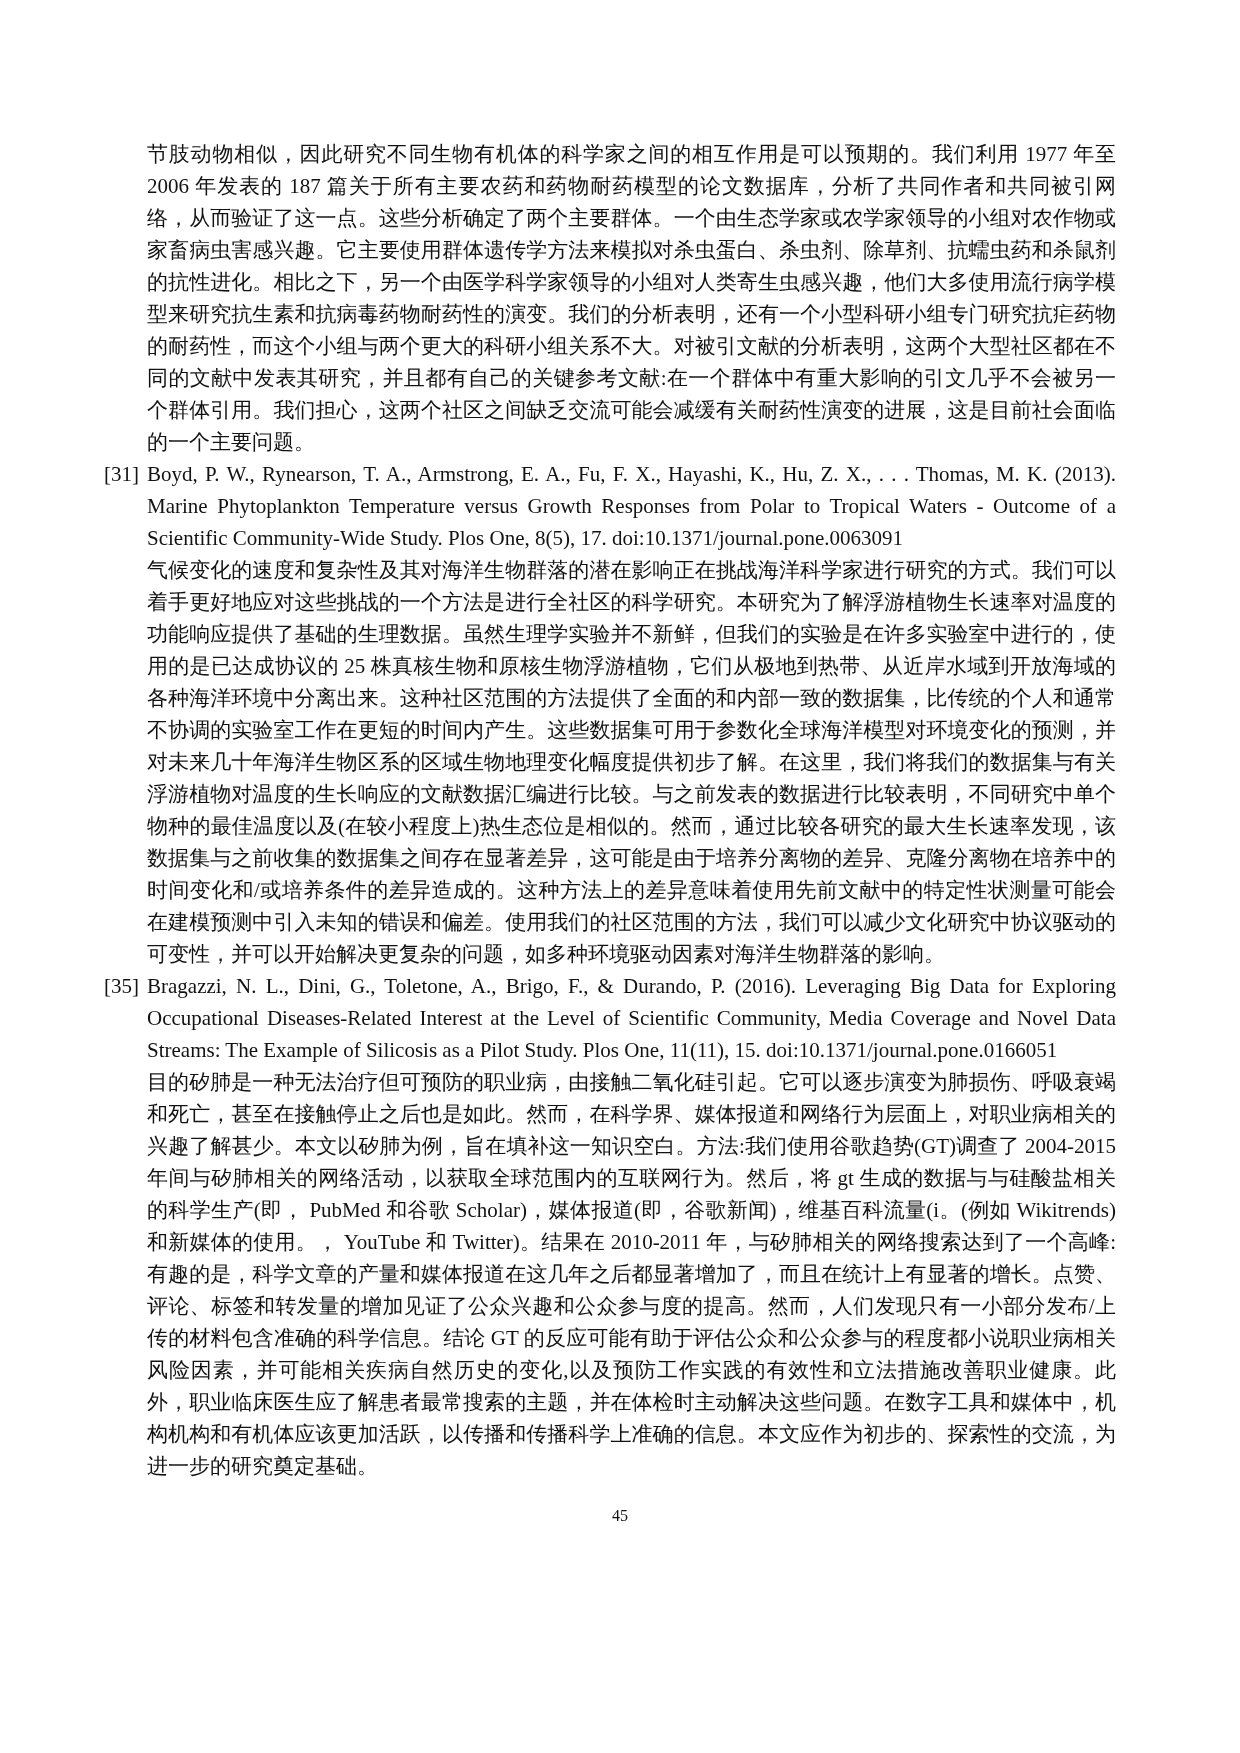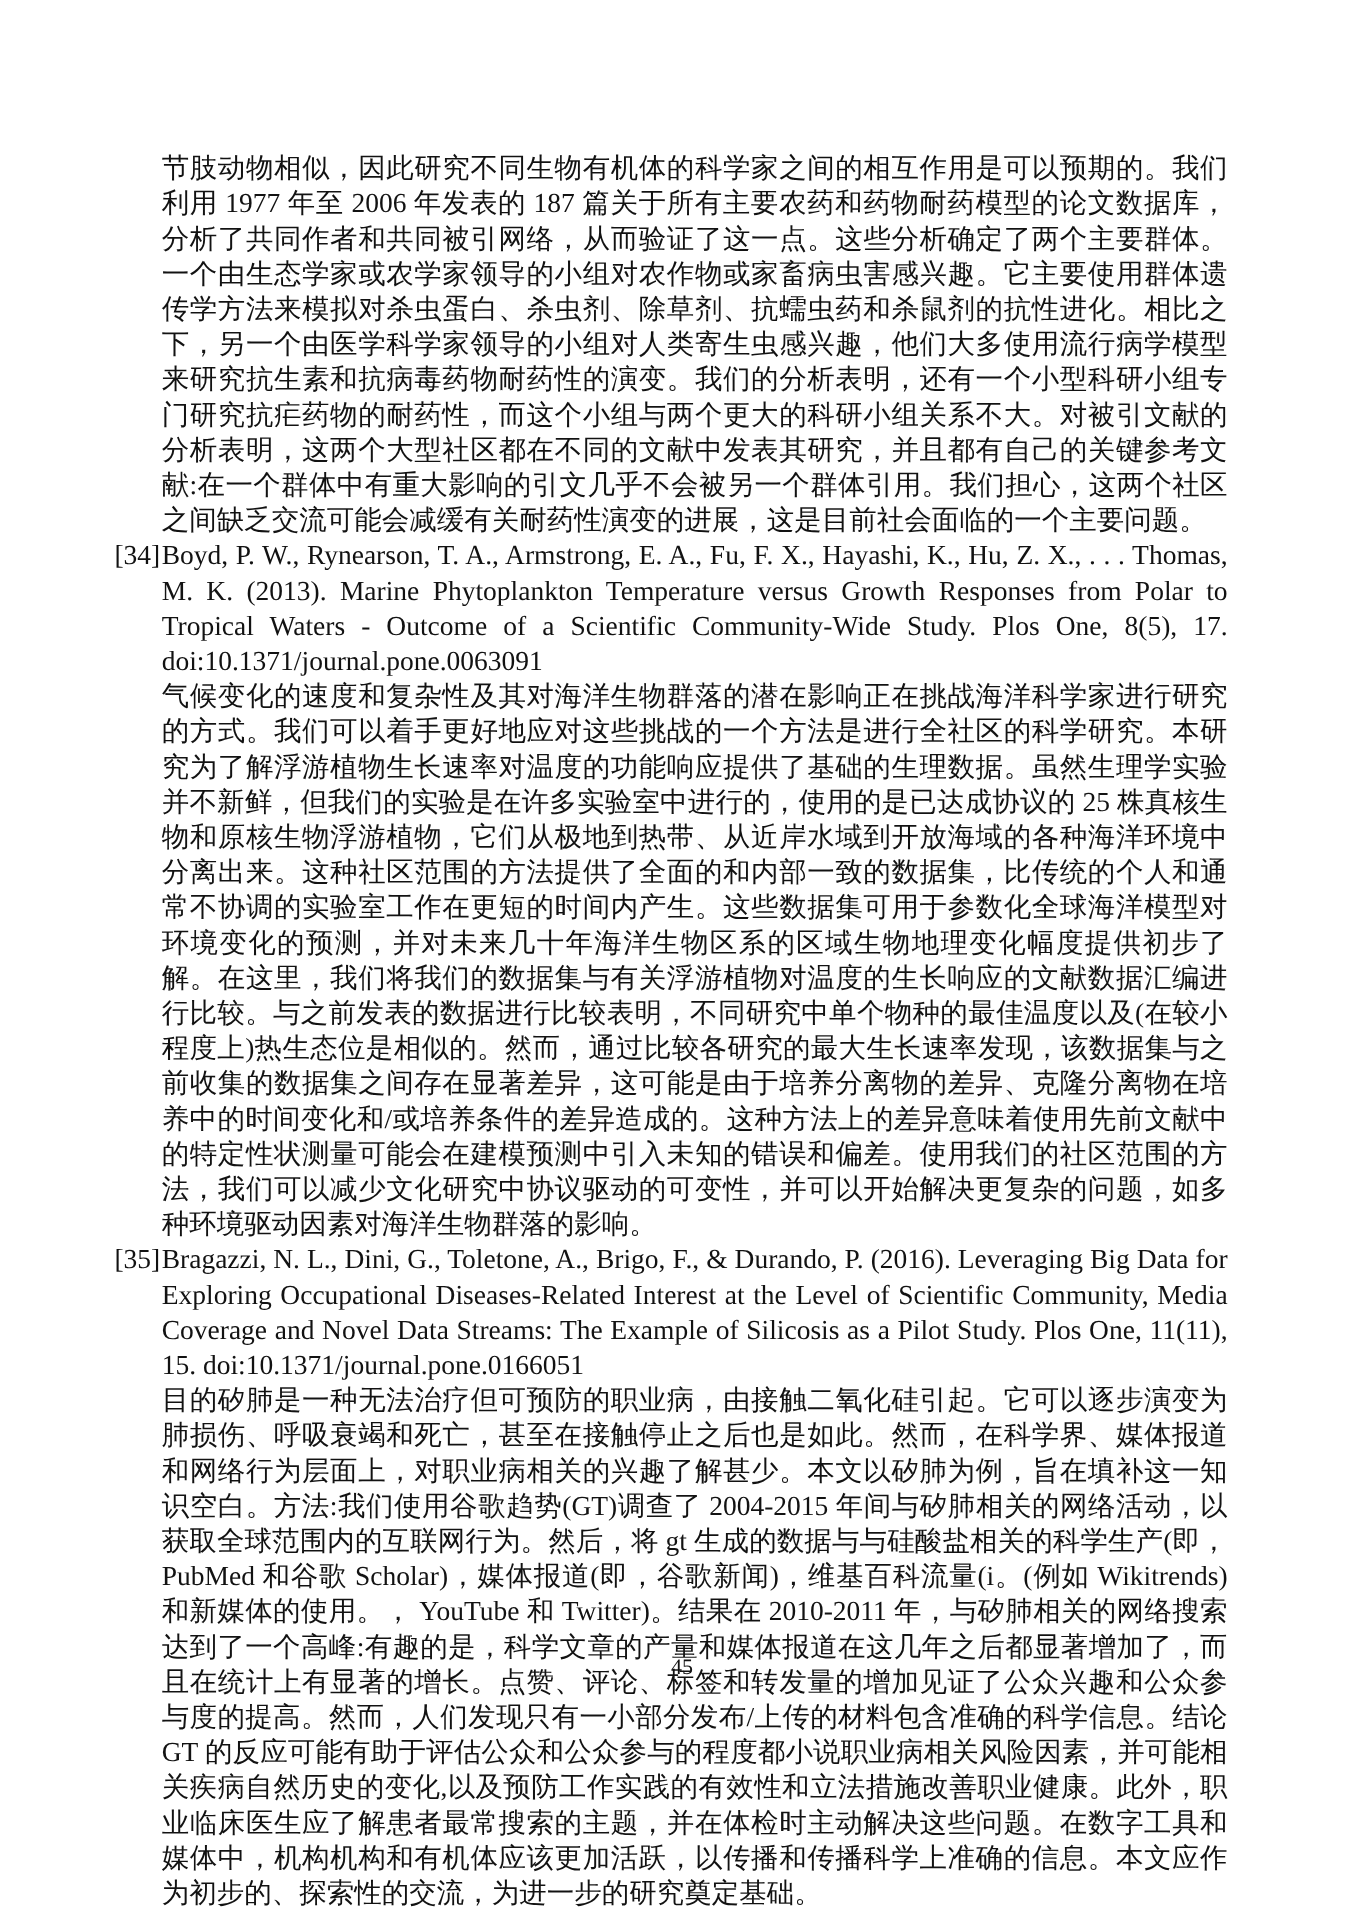--- a/index.html
+++ b/index.html
@@ -18,21 +18,21 @@
     position: relative;
     width: 1240px;
     height: 1753px;
     background: #ffffff;
   }
   .content {
     position: absolute;
     left: 104px;
     top: 138px;
     width: 1012px;
-    font-size: 25px;
+    font-size: 21px;
     line-height: 32px;
   }
   .para {
     margin: 0;
     text-align: justify;
     text-justify: inter-ideograph;
   }
   .indented {
     margin-left: 43px;
   }
@@ -49,35 +49,35 @@
     min-width: 0;
   }
   .journal-italic {
   }
   .page-number {
     position: absolute;
     left: 0;
     top: 1502px;
     width: 1240px;
     text-align: center;
-    font-size: 20px;
+    font-size: 16px;
     line-height: 28px;
   }
 </style>
 </head>
 <body>
 
 <div class="page">
 
   <div class="content">
 
     <p class="para indented">节肢动物相似，因此研究不同生物有机体的科学家之间的相互作用是可以预期的。我们利用 1977 年至 2006 年发表的 187 篇关于所有主要农药和药物耐药模型的论文数据库，分析了共同作者和共同被引网络，从而验证了这一点。这些分析确定了两个主要群体。一个由生态学家或农学家领导的小组对农作物或家畜病虫害感兴趣。它主要使用群体遗传学方法来模拟对杀虫蛋白、杀虫剂、除草剂、抗蠕虫药和杀鼠剂的抗性进化。相比之下，另一个由医学科学家领导的小组对人类寄生虫感兴趣，他们大多使用流行病学模型来研究抗生素和抗病毒药物耐药性的演变。我们的分析表明，还有一个小型科研小组专门研究抗疟药物的耐药性，而这个小组与两个更大的科研小组关系不大。对被引文献的分析表明，这两个大型社区都在不同的文献中发表其研究，并且都有自己的关键参考文献:在一个群体中有重大影响的引文几乎不会被另一个群体引用。我们担心，这两个社区之间缺乏交流可能会减缓有关耐药性演变的进展，这是目前社会面临的一个主要问题。</p>
 
     <div class="ref">
-      <div class="ref-num">[34]</div>
+      <div class="ref-num">[31]</div>
       <div class="ref-body">
         <p class="para"><span>Boyd, P. W., Rynearson, T. A., Armstrong, E. A., Fu, F. X., Hayashi, K., Hu, Z. X., . . . Thomas, M. K. (2013). Marine Phytoplankton Temperature versus Growth Responses from Polar to Tropical Waters - Outcome of a Scientific Community-Wide Study. </span><span class="journal-italic">Plos One, 8</span><span>(5), 17. doi:10.1371/journal.pone.0063091</span></p>
         <p class="para">气候变化的速度和复杂性及其对海洋生物群落的潜在影响正在挑战海洋科学家进行研究的方式。我们可以着手更好地应对这些挑战的一个方法是进行全社区的科学研究。本研究为了解浮游植物生长速率对温度的功能响应提供了基础的生理数据。虽然生理学实验并不新鲜，但我们的实验是在许多实验室中进行的，使用的是已达成协议的 25 株真核生物和原核生物浮游植物，它们从极地到热带、从近岸水域到开放海域的各种海洋环境中分离出来。这种社区范围的方法提供了全面的和内部一致的数据集，比传统的个人和通常不协调的实验室工作在更短的时间内产生。这些数据集可用于参数化全球海洋模型对环境变化的预测，并对未来几十年海洋生物区系的区域生物地理变化幅度提供初步了解。在这里，我们将我们的数据集与有关浮游植物对温度的生长响应的文献数据汇编进行比较。与之前发表的数据进行比较表明，不同研究中单个物种的最佳温度以及(在较小程度上)热生态位是相似的。然而，通过比较各研究的最大生长速率发现，该数据集与之前收集的数据集之间存在显著差异，这可能是由于培养分离物的差异、克隆分离物在培养中的时间变化和/或培养条件的差异造成的。这种方法上的差异意味着使用先前文献中的特定性状测量可能会在建模预测中引入未知的错误和偏差。使用我们的社区范围的方法，我们可以减少文化研究中协议驱动的可变性，并可以开始解决更复杂的问题，如多种环境驱动因素对海洋生物群落的影响。</p>
       </div>
     </div>
 
     <div class="ref">
       <div class="ref-num">[35]</div>
       <div class="ref-body">
         <p class="para"><span>Bragazzi, N. L., Dini, G., Toletone, A., Brigo, F., &amp; Durando, P. (2016). Leveraging Big Data for Exploring Occupational Diseases-Related Interest at the Level of Scientific Community, Media Coverage and Novel Data Streams: The Example of Silicosis as a Pilot Study. </span><span class="journal-italic">Plos One, 11</span><span>(11), 15. doi:10.1371/journal.pone.0166051</span></p>

